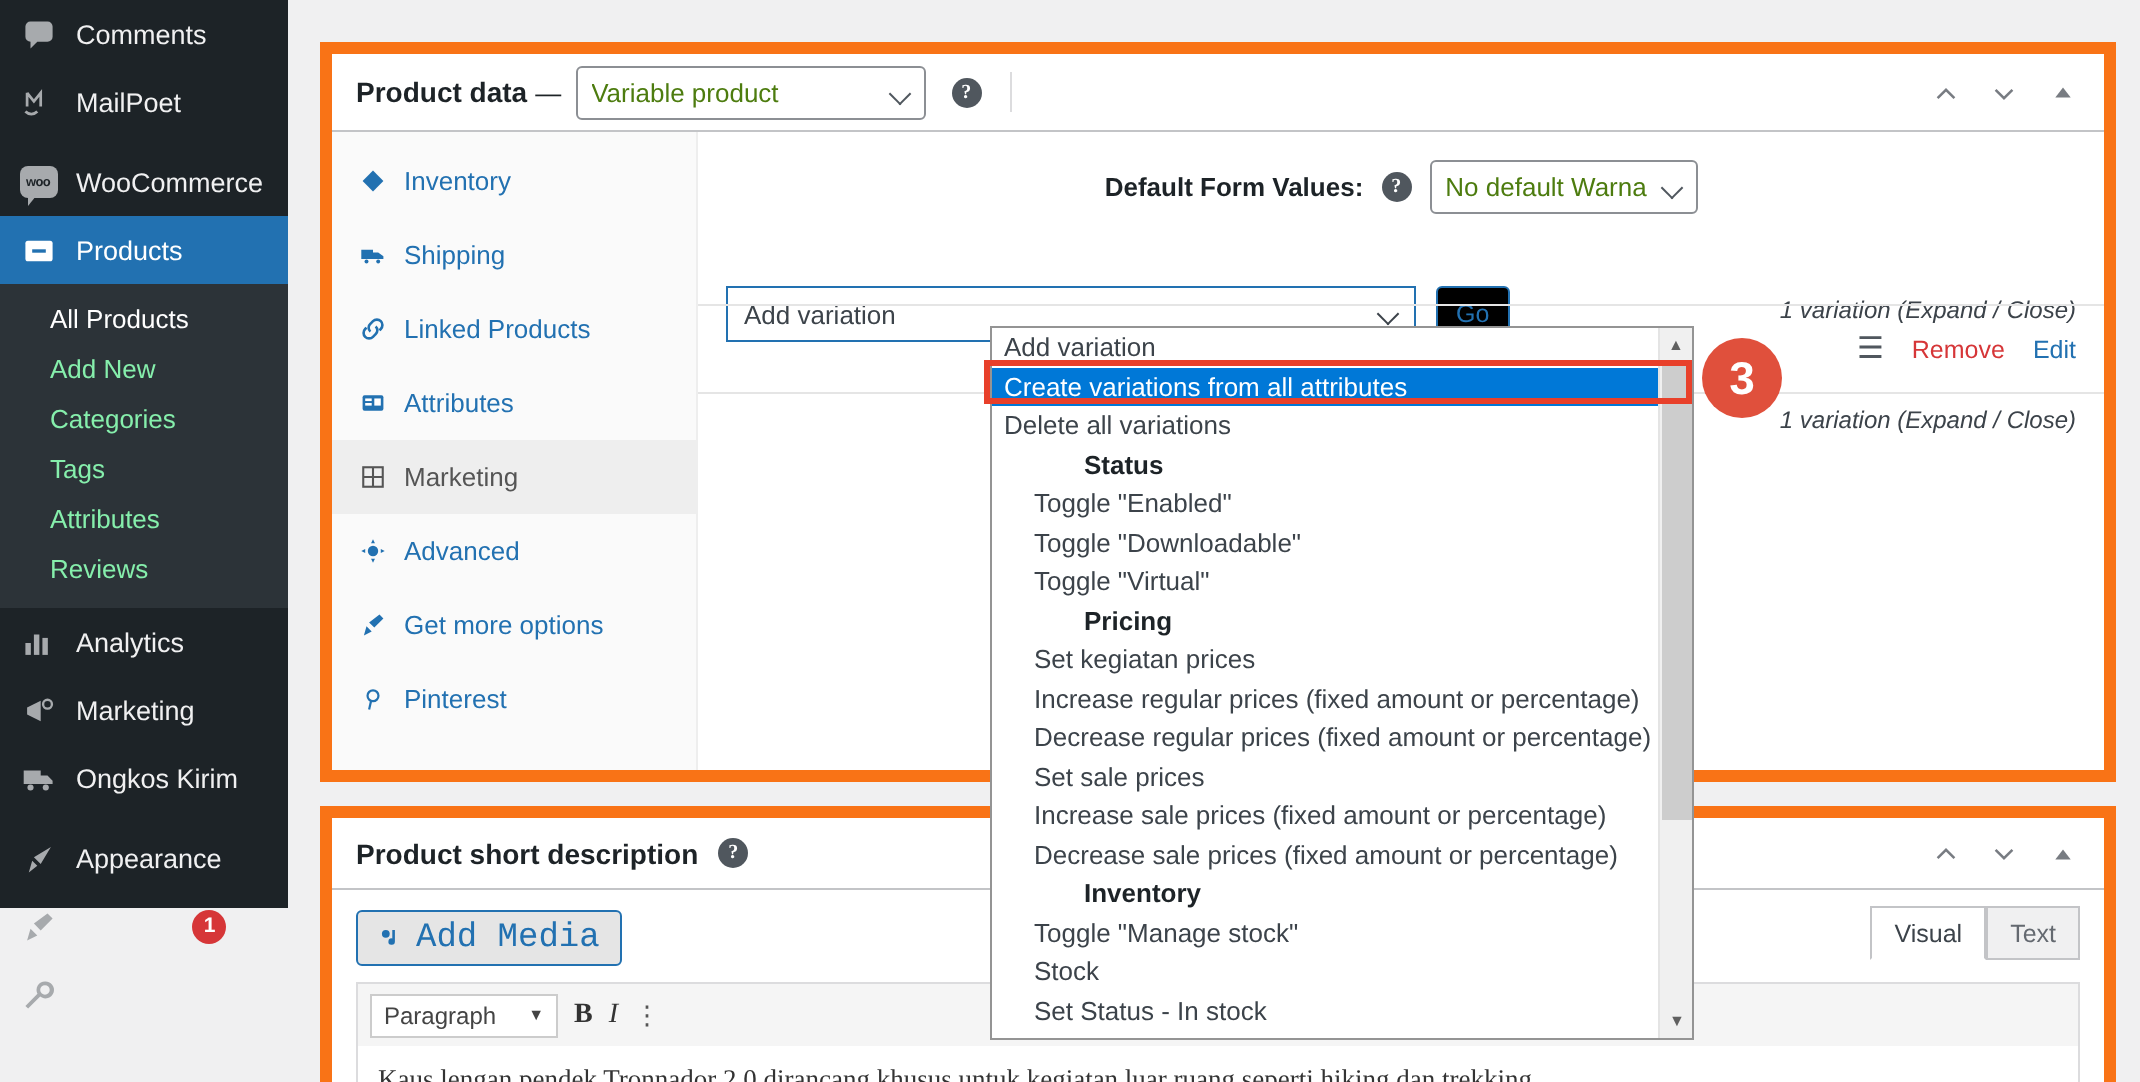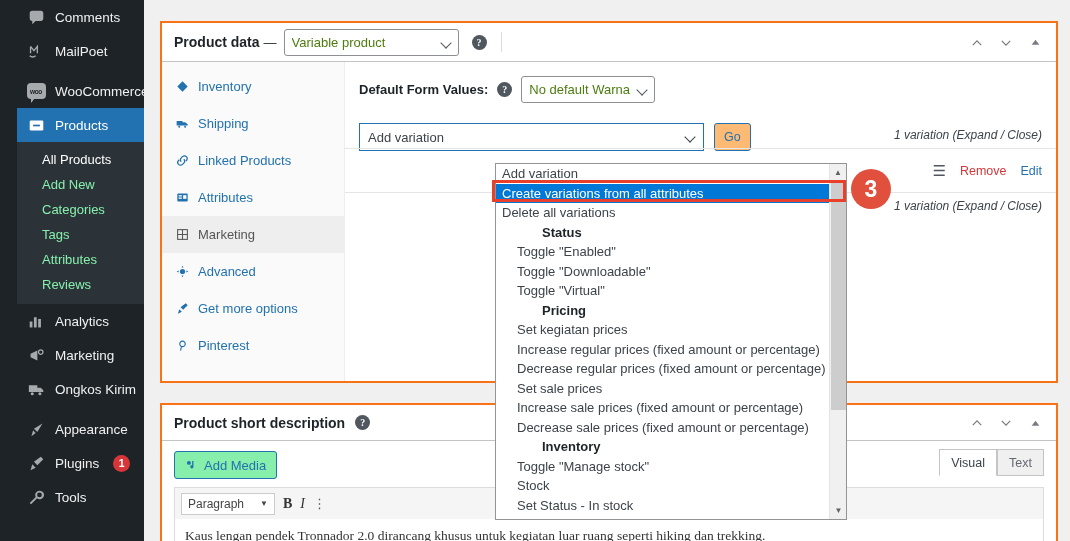--- a/index.html
+++ b/index.html
@@ -8,24 +8,23 @@
     width:1070px; height:541px;
     font-family:"Liberation Sans", sans-serif;
     font-size:13px;
     background:#f0f0f1;
     overflow:hidden;
     position:relative;
   }
 
   
   #adminmenu {
-    position:absolute; left:0; top:0; width:144px; height:541px;
+    position:absolute; left:0; top:0; width:144px; height:454px;
     background:#1d2327; color:#f0f0f1;
     font-size:13.5px;
-    padding-left:17px;
   }
   .menu-row {
     display:flex; align-items:center; gap:9px;
     padding:0 0 0 9px;
     height:34px;
     color:#f0f0f1;
     position:relative;
     white-space:nowrap;
   }
   .menu-row .ico {
@@ -65,21 +64,21 @@
     border-style:solid;border-width:5px 4px 0 0;border-color:#a7aaad transparent transparent transparent;
   }
 
   
   #wpcontent {
     position:absolute; left:144px; top:0; right:0; bottom:0;
     background:#f0f0f1;
     overflow:hidden;
   }
   .postbox {
-    background:#fff; border:2px solid #f97316;
+    background:#fff; border:6px solid #f97316;
     margin:0 12px 0 16px;
     position:relative;
   }
   .pb-header {
     display:flex; align-items:center;
     height:39px; padding:0 12px;
     border-bottom:1px solid #c3c4c7;
     position:relative;
   }
   .pb-title { font-size:14px; font-weight:600; color:#1d2327; }
@@ -121,39 +120,39 @@
   .pd-tab {
     display:flex; align-items:center; gap:8px;
     padding:0 10px 0 13px; height:37px;
     color:#2271b1; font-size:13px;
   }
   .pd-tab.active { background:#eee; color:#555; }
   .pd-tab .tico { width:15px; text-align:center; color:#2271b1; font-size:13px; display:flex; align-items:center; justify-content:center;}
   .pd-tab.active .tico { color:#555; }
   .pd-panel { flex:1; padding:14px 14px 0 14px; position:relative; }
 
-  .dfv-row { display:flex; align-items:center; gap:9px; margin-bottom:20px; }
+  .dfv-row { display:flex; align-items:center; gap:9px; margin-bottom:36px;justify-content:center; }
   .dfv-label { font-weight:600; font-size:13px; color:#1d2327; }
 
   .toolbar-row { display:flex; align-items:flex-start; gap:10px; position:relative; }
 
   .sel-closed {
     width:345px; height:28px; border:1px solid #2271b1; background:#fff;
     display:flex; align-items:center; padding:0 8px;
     font-size:13px; color:#3c434a; position:relative;
   }
   .sel-closed .caret {
     position:absolute; right:9px; top:9px;
     width:8px;height:8px;border-right:1.6px solid #3c434a;border-bottom:1.6px solid #3c434a;
     transform:rotate(45deg);
   }
   .go-btn {
     height:28px; min-width:34px; padding:0 9px;
     border:1px solid #2271b1; border-radius:3px;
-    background:#fdba74; color:#2271b1; font-size:12.5px;
+    background:#000000; color:#2271b1; font-size:12.5px;
     display:flex; align-items:center; justify-content:center;
   }
   .var-count {
     position:absolute; right:0; top:5px;
     font-style:italic; font-size:12px; color:#3c434a;
   }
 
   .var-row {
     position:absolute; left:0; right:0;
     border-top:1px solid #e5e5e5;
@@ -197,21 +196,21 @@
     font-family:"Liberation Sans", sans-serif;
   }
 
   
   #short-desc { position:absolute; left:16px; right:12px; top:403px; }
   .sd-body { padding:10px 12px 0 12px; position:relative; }
   .addmedia {
     display:inline-flex; align-items:center; gap:6px;
     height:28px; padding:0 10px;
     border:1px solid #2271b1; border-radius:3px;
-    background:#86efac; color:#2271b1; font-size:13px;
+    background:#e5e5e5; color:#2271b1; font-size:17px;font-family:Liberation Mono, monospace;
   }
   .ed-tabs { position:absolute; right:12px; top:8px; display:flex; align-items:flex-end; }
   .ed-tab {
     padding:6px 11px 5px 11px; font-size:12.5px;
     border:1px solid #c3c4c7; color:#646970; background:#f0f0f1;
   }
   .ed-tab.active { background:#fff; border-bottom-color:#fff; color:#3c434a; }
   .mce-toolbar {
     margin-top:8px; border:1px solid #dcdcde; border-bottom:none;
     height:32px; display:flex; align-items:center; gap:8px; padding:0 6px;

